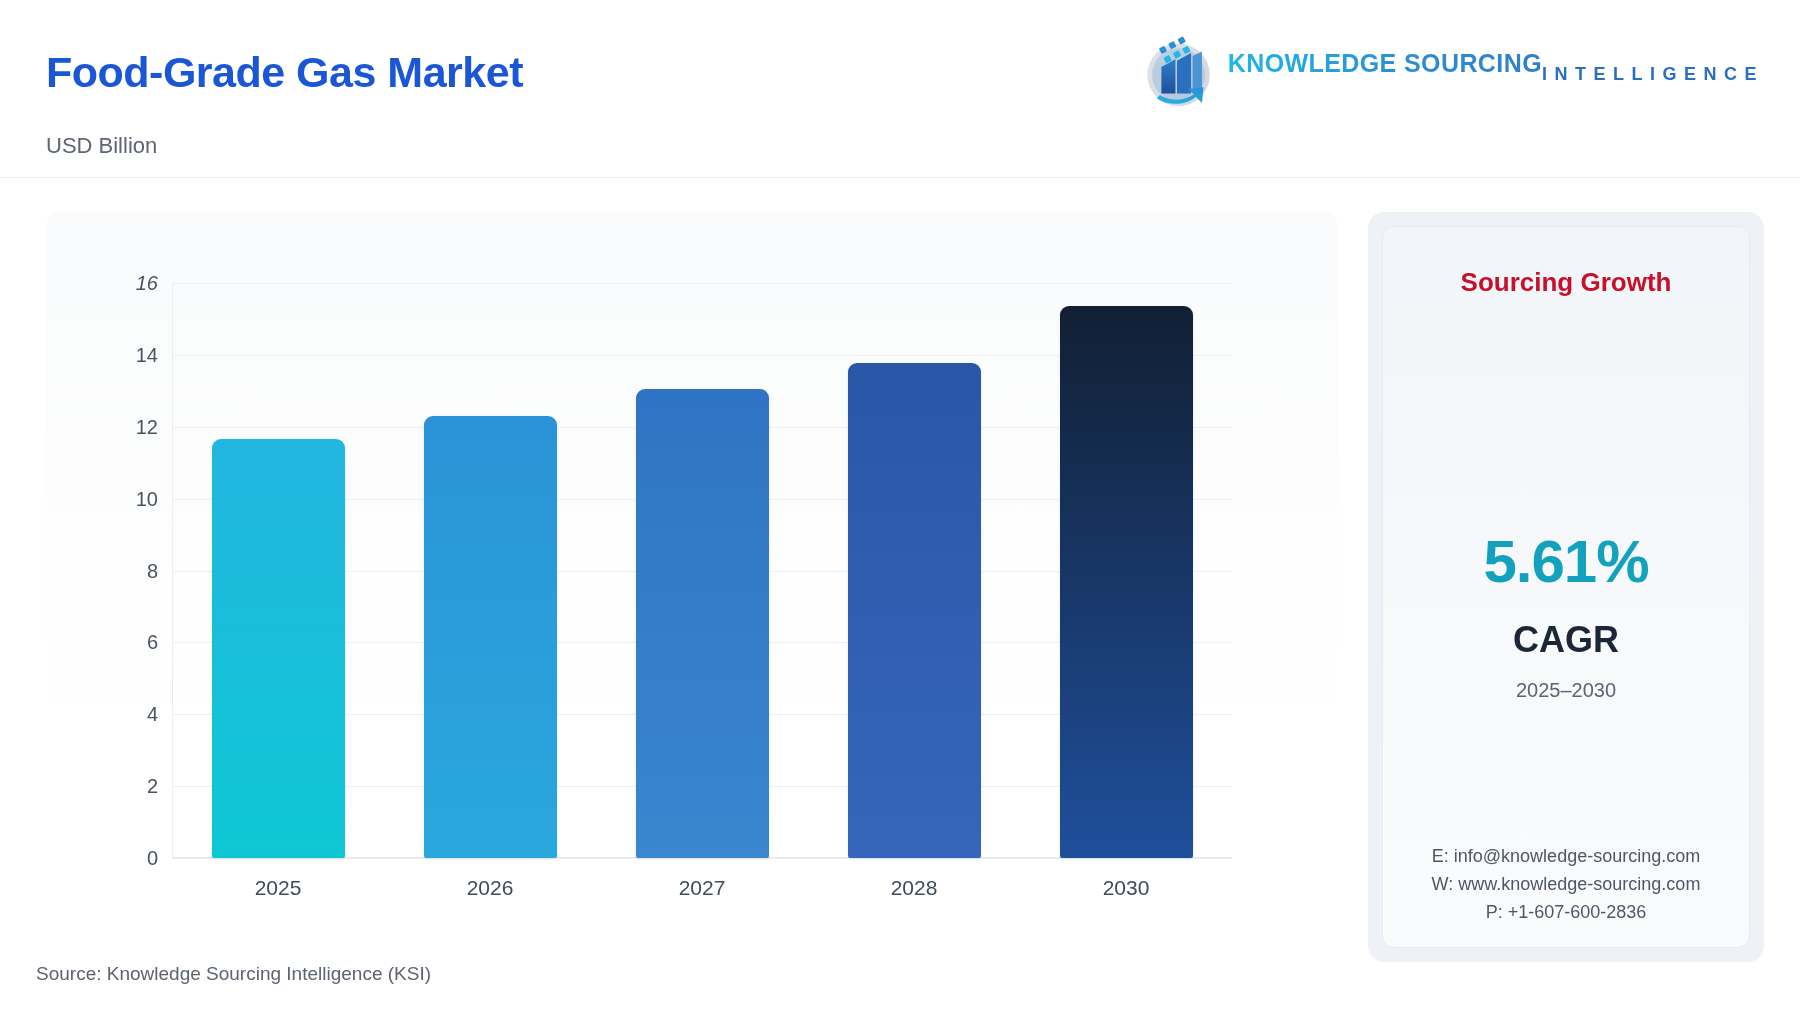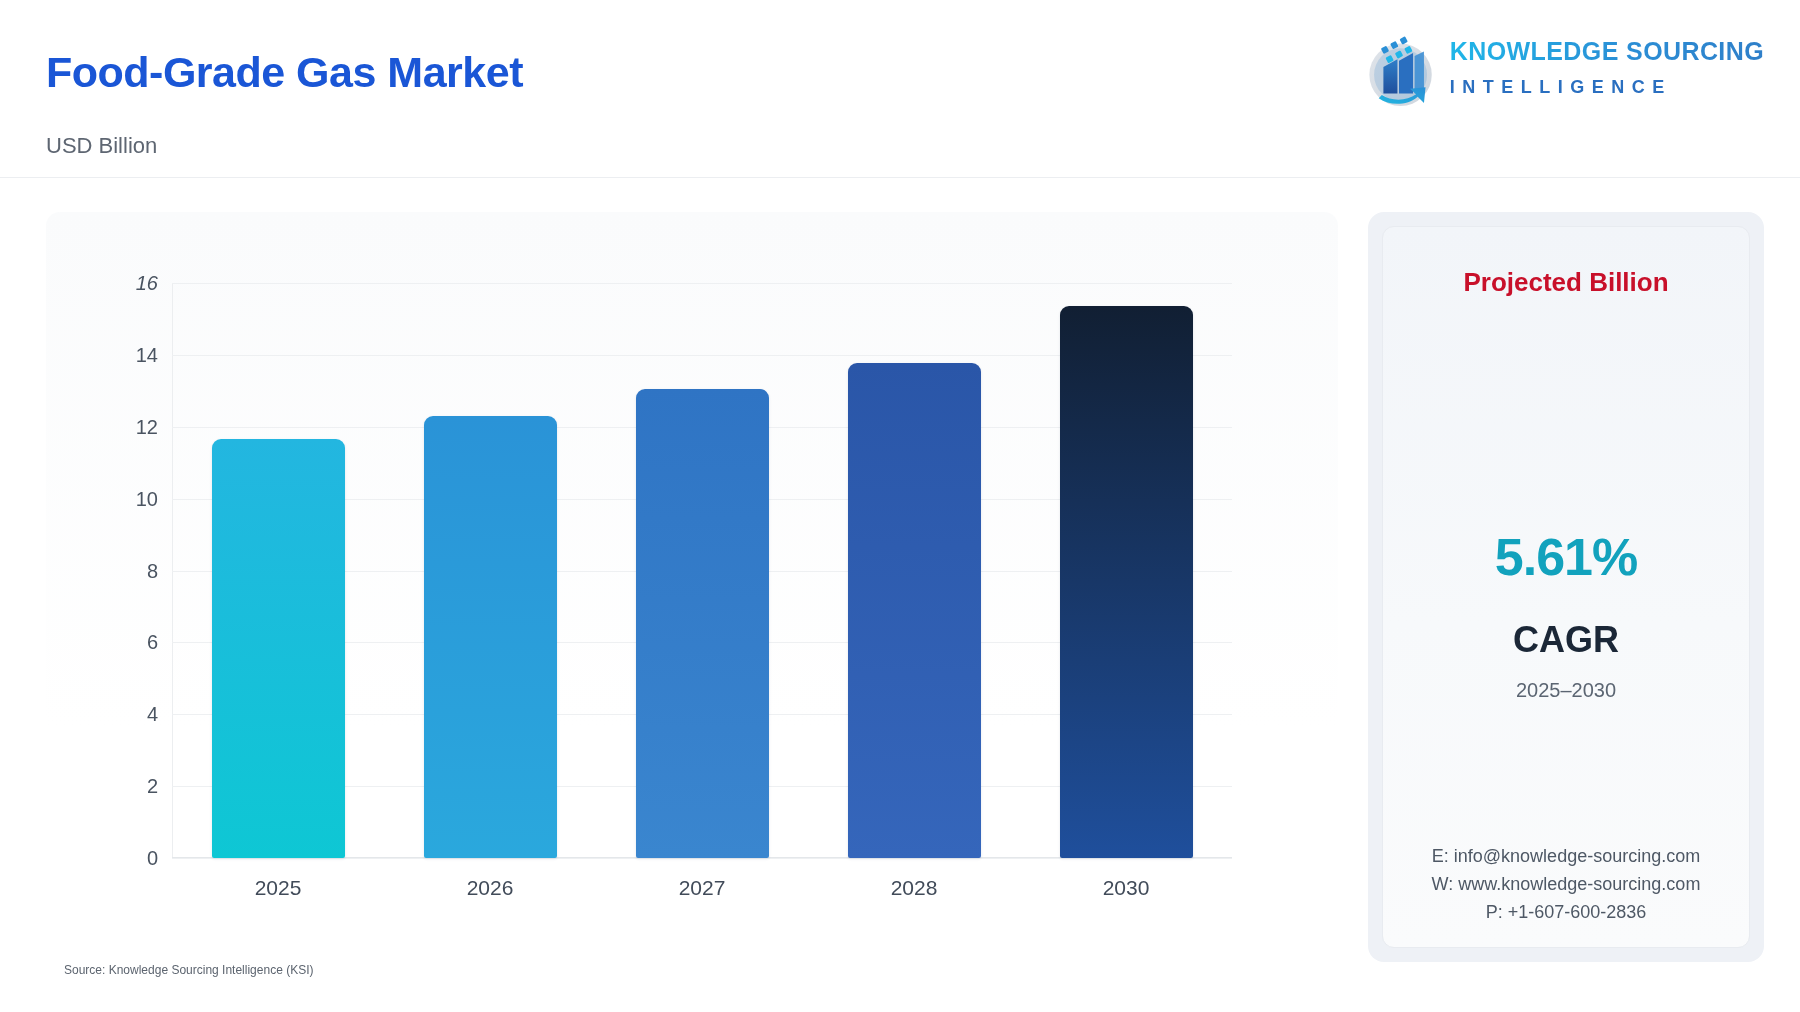--- a/index.html
+++ b/index.html
@@ -41,21 +41,21 @@
     color: #5e6672;
   }
   .logo {
     position: absolute;
     right: 36px; top: 26px;
     display: flex;
     align-items: center;
     gap: 12px;
   }
   .logo-mark { width: 78px; height: 82px; flex: 0 0 auto; }
-  .logo-text { display: flex; flex-direction: column; line-height: 1; }
+  .logo-text { display: flex; line-height: 1; }
   .logo-line1 {
     font-size: 25px;
     font-weight: 700;
     letter-spacing: 0.4px;
     background: linear-gradient(90deg,#1fb6e8 0%,#2b8fd6 55%,#2f7fc9 100%);
     -webkit-background-clip: text;
     background-clip: text;
     color: transparent;
   }
   .logo-line2 {
@@ -136,23 +136,22 @@
     top: calc(100% + 18px);
     left: 50%;
     transform: translateX(-50%);
     font-size: 21px;
     color: #414b59;
     white-space: nowrap;
   }
   .source {
     position: absolute;
     left: 36px; top: 963px;
-    font-size: 12px;
+    font-size: 19px;
     color: #5c646f;
-    margin-left: 28px;
   }
 
   
   .growth-card {
     position: absolute;
     left: 1368px; top: 212px;
     width: 396px;
     height: 750px;
     background: #eef1f6;
     border-radius: 16px;
@@ -171,21 +170,21 @@
     top: 40px; left: 0; right: 0;
     text-align: center;
     font-size: 26px;
     font-weight: 700;
     color: #c8102a;
   }
   .cagr-value {
     position: absolute;
     top: 300px; left: 0; right: 0;
     text-align: center;
-    font-size: 52px;
+    font-size: 60px;
     font-weight: 700;
     letter-spacing: -1px;
     color: #12a2bd;
   }
   .cagr-label {
     position: absolute;
     top: 392px; left: 0; right: 0;
     text-align: center;
     font-size: 36px;
     font-weight: 700;
@@ -303,21 +302,21 @@
             <div class="xtick">2030</div>
           </div>
         </div>
     </div>
   </div>
 
   <div class="source">Source: Knowledge Sourcing Intelligence (KSI)</div>
 
   <div class="growth-card">
     <div class="growth-inner">
-      <div class="growth-title">Projected Billion</div>
+      <div class="growth-title">Sourcing Growth</div>
       <div class="cagr-value">5.61%</div>
       <div class="cagr-label">CAGR</div>
       <div class="cagr-period">2025–2030</div>
       <div class="contact">
         <div>E: info@knowledge-sourcing.com</div>
         <div>W: www.knowledge-sourcing.com</div>
         <div>P: +1-607-600-2836</div>
       </div>
     </div>
   </div>

